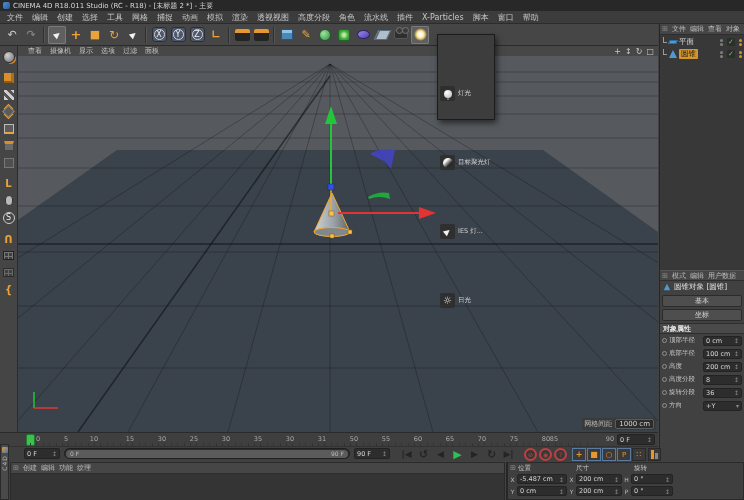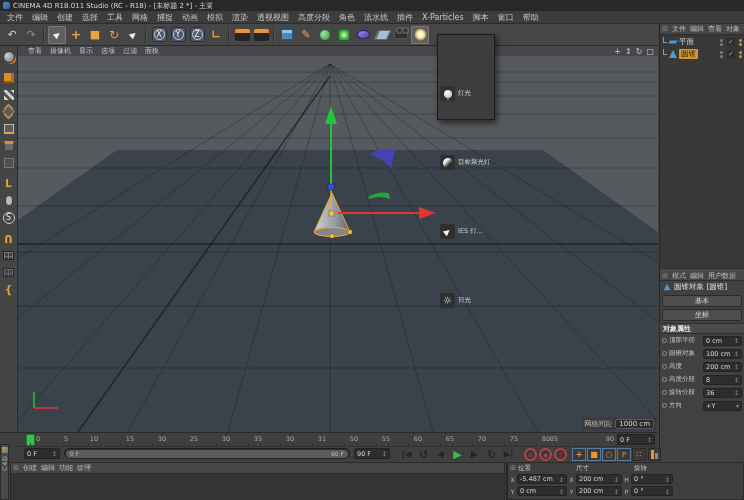--- a/index.html
+++ b/index.html
@@ -437,21 +437,21 @@
     <div class="am-row">
       <span class="dotc"></span>
       <span class="am-label">顶部半径</span>
       <span class="field am-field">
         <span>0 cm</span>
         <span class="stepper">↕</span>
       </span>
     </div>
     <div class="am-row">
       <span class="dotc"></span>
-      <span class="am-label">圆锥对象</span>
+      <span class="am-label">底部半径</span>
       <span class="field am-field">
         <span>100 cm</span>
         <span class="stepper">↕</span>
       </span>
     </div>
     <div class="am-row">
       <span class="dotc"></span>
       <span class="am-label">高度</span>
       <span class="field am-field">
         <span>200 cm</span>

